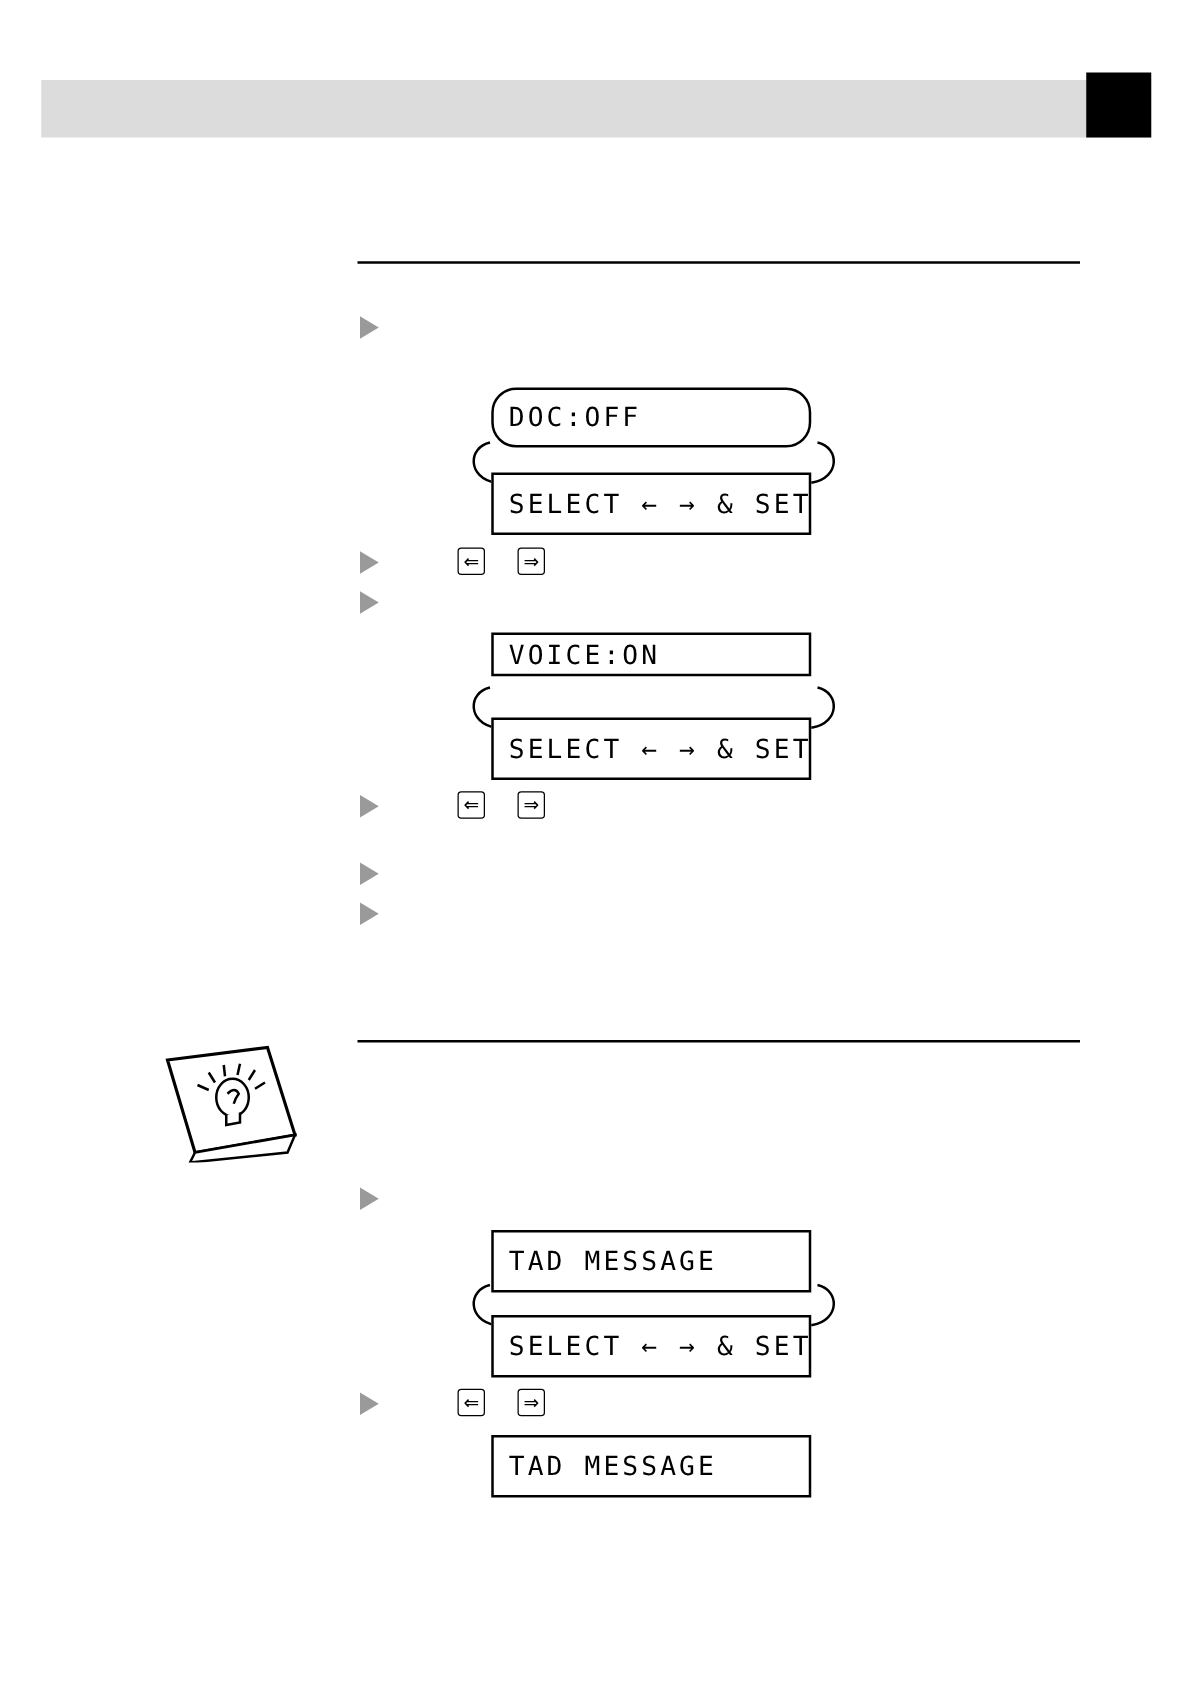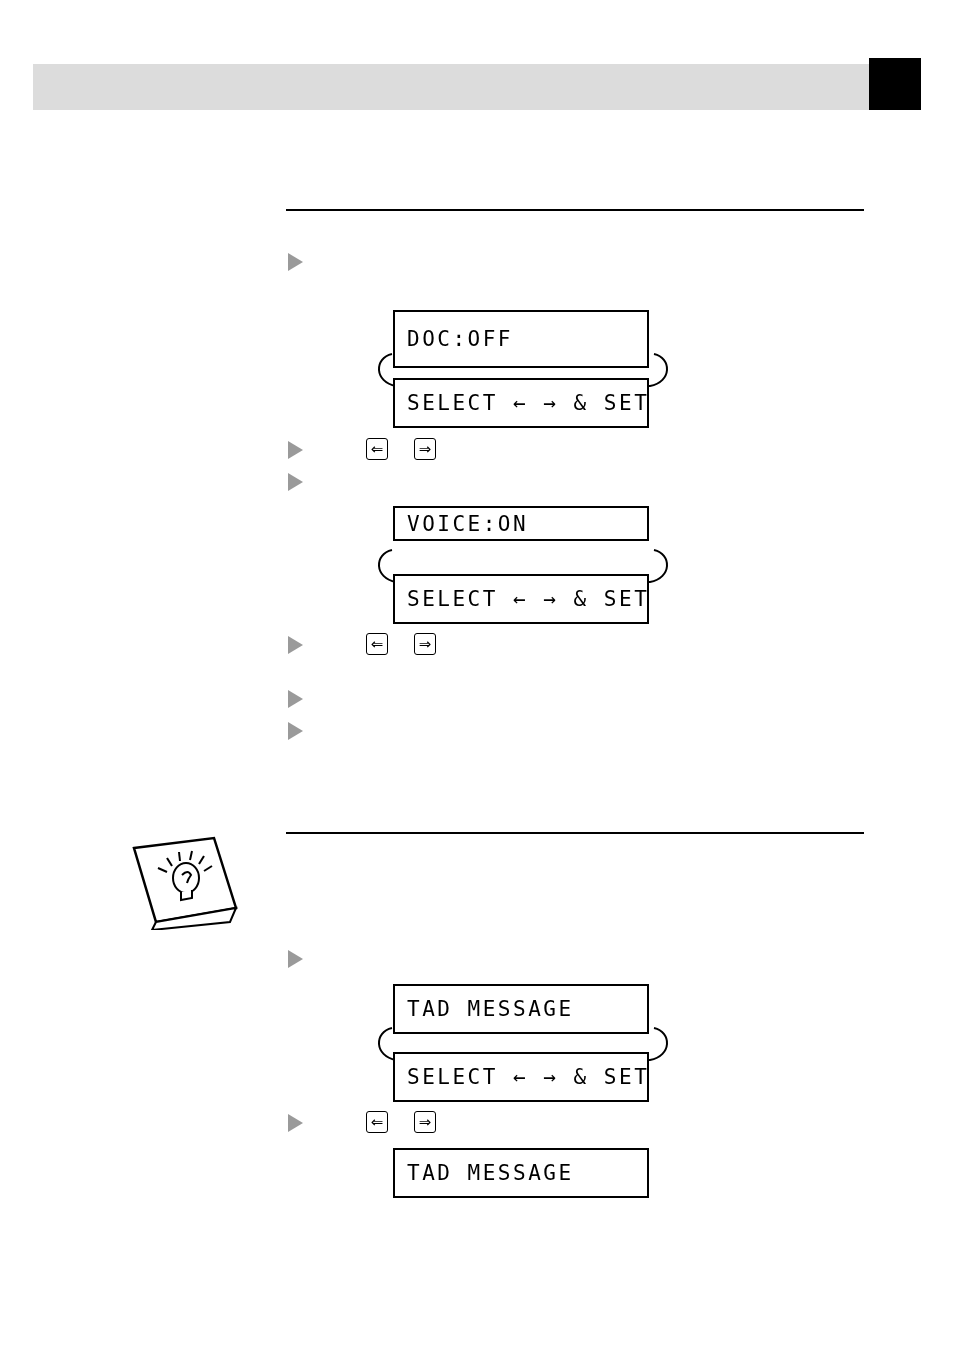--- a/index.html
+++ b/index.html
@@ -105,21 +105,21 @@
 <body>
 
 <div class="header-bar"></div>
 <div class="header-tab"></div>
 
 <div class="hrule r1"></div>
 <div class="hrule r2"></div>
 
 <div class="step-arrow" style="left:288px; top:253px;"></div>
 
-<div class="lcd" style="left:393px; top:310px; width:256px; height:58px;">DOC:OFF</div>
+<div class="lcd" style="left:393px; top:310px; width:256px; height:48px;border-radius:20px;">DOC:OFF</div>
 
 <svg class="loop" style="left:368px; top:352px;" width="310" height="46">
   <path d="M24,2 C6,6 6,30 28,34 L40,34" fill="none" stroke="#000" stroke-width="2"></path>
   <polygon points="40,30 50,34 40,38" fill="#000"></polygon>
   <path d="M286,2 C304,6 304,30 282,34 L272,34" fill="none" stroke="#000" stroke-width="2"></path>
   <polygon points="272,30 262,34 272,38" fill="#000"></polygon>
 </svg>
 
 <div class="lcd" style="left:393px; top:378px; width:256px; height:50px;">SELECT ← → &amp; SET</div>
 

